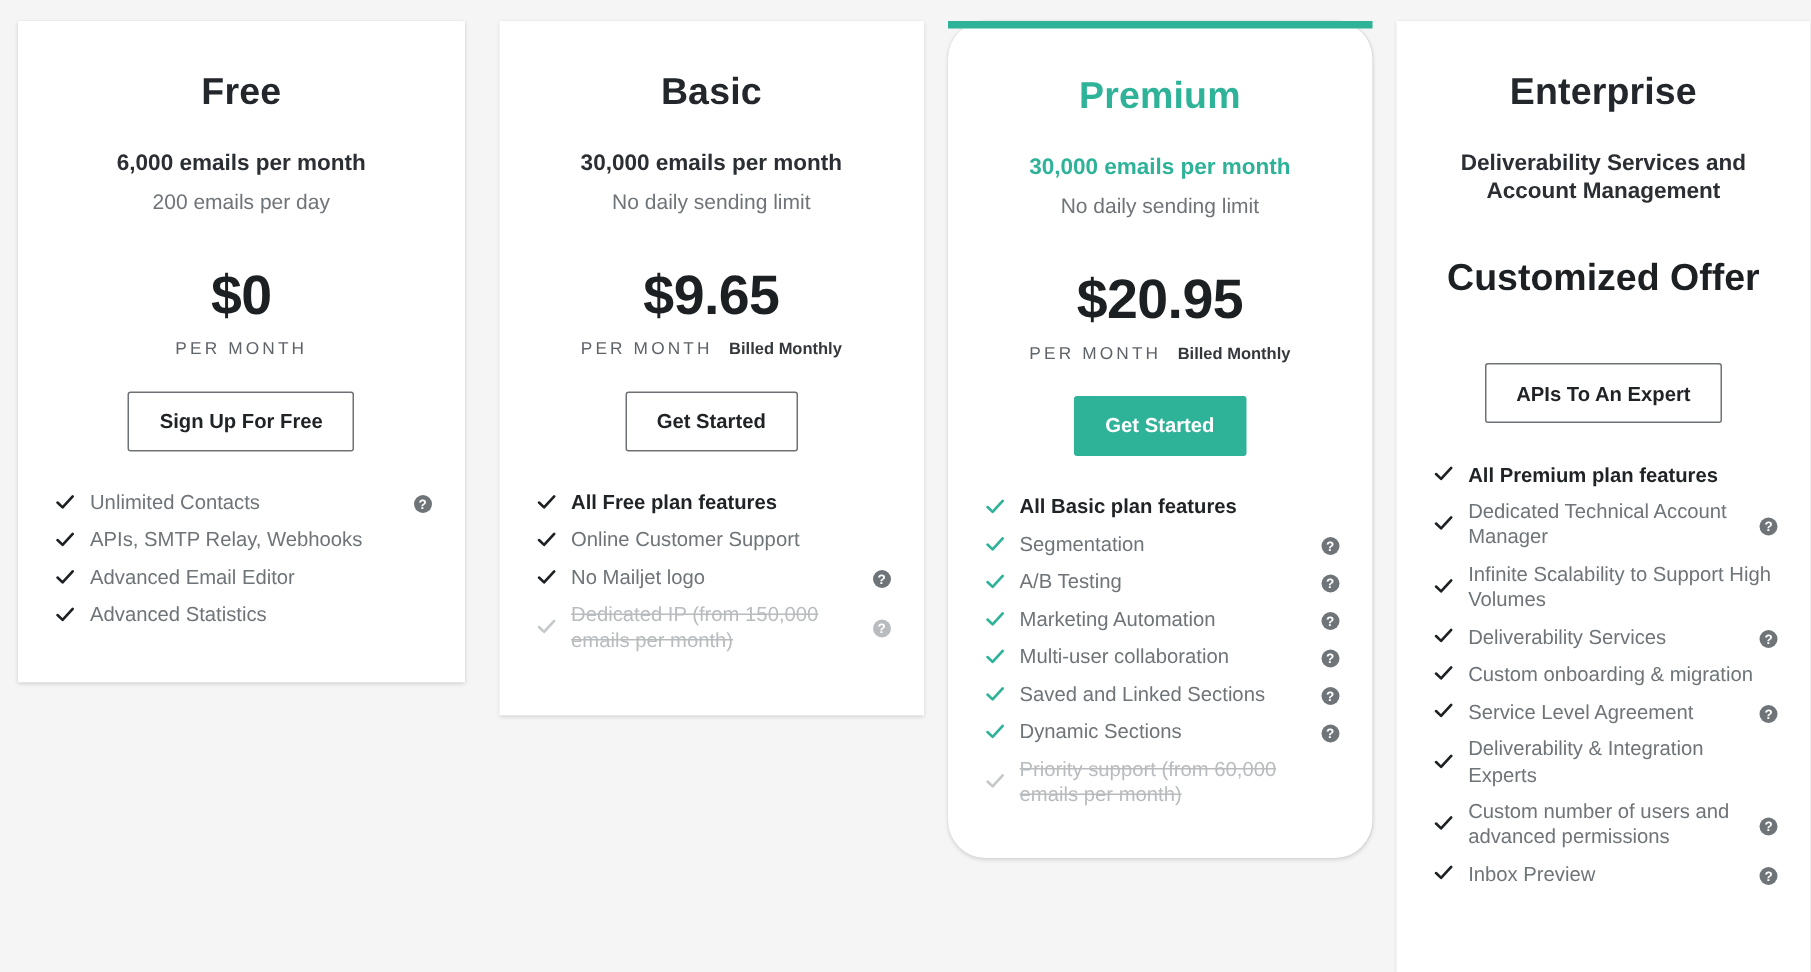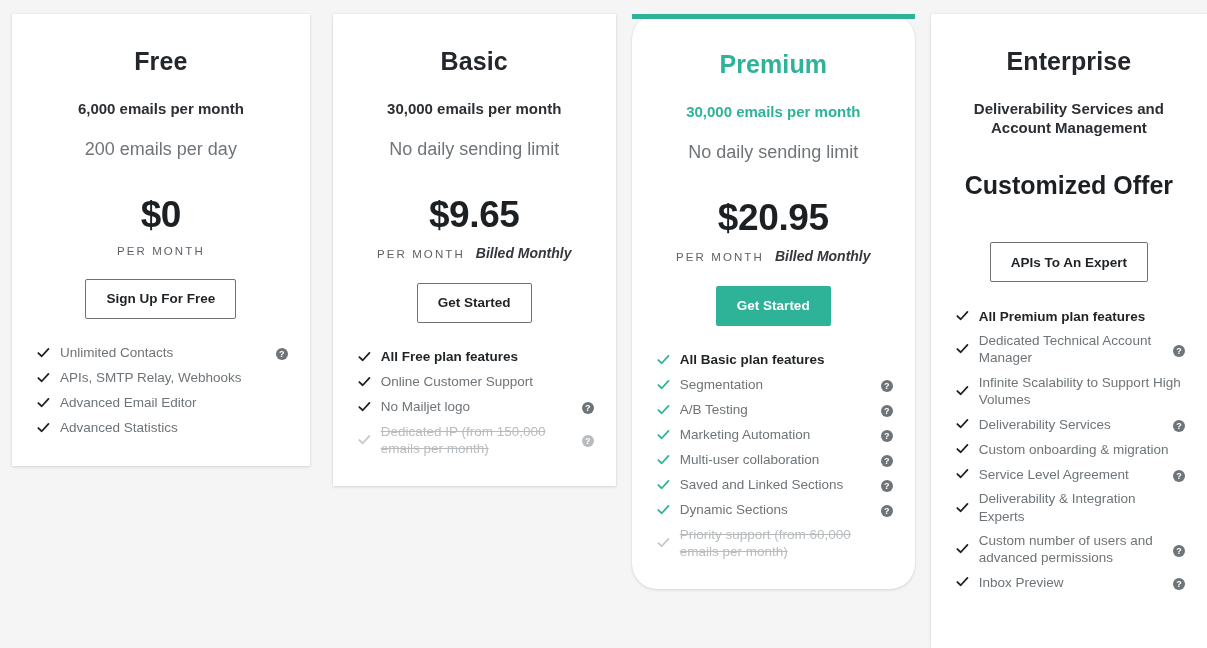--- a/index.html
+++ b/index.html
@@ -57,23 +57,23 @@
   .plan-volume {
     font-size: 15px;
     font-weight: bold;
     color: #2b2f33;
     margin-top: 24px;
     line-height: 1.24;
   }
   .card-premium .plan-volume { color: #2eb398; }
 
   .plan-subvolume {
-    font-size: 18px;
+    font-size: 14px;
     color: #6f7478;
-    margin-top: 20px;
+    margin-top: 7px;
     font-weight: normal;
   }
 
   .price-block { margin-top: 36px; }
   .card-enterprise .price-block { }
 
   .price {
     font-size: 37px;
     font-weight: bold;
     color: #1c2023;
@@ -90,21 +90,21 @@
     margin-top: 12px;
     font-size: 11.5px;
     color: #5e6368;
     display: flex;
     align-items: baseline;
     justify-content: center;
     gap: 11px;
     text-align: center;
   }
   .per-month { letter-spacing: 2.1px; }
-  .billed { letter-spacing: 0; font-size: 14px; font-weight: bold; color: #34383c; font-style: italic; }
+  .billed { letter-spacing: 0; font-size: 11px; font-weight: bold; color: #34383c; }
 
   .cta-row { margin-top: 22px; display: flex; justify-content: center; }
   .card-enterprise .cta-row { margin-top: 44px; }
 
   .btn {
     display: inline-flex;
     align-items: center;
     justify-content: center;
     font-size: 13.5px;
     font-weight: bold;

